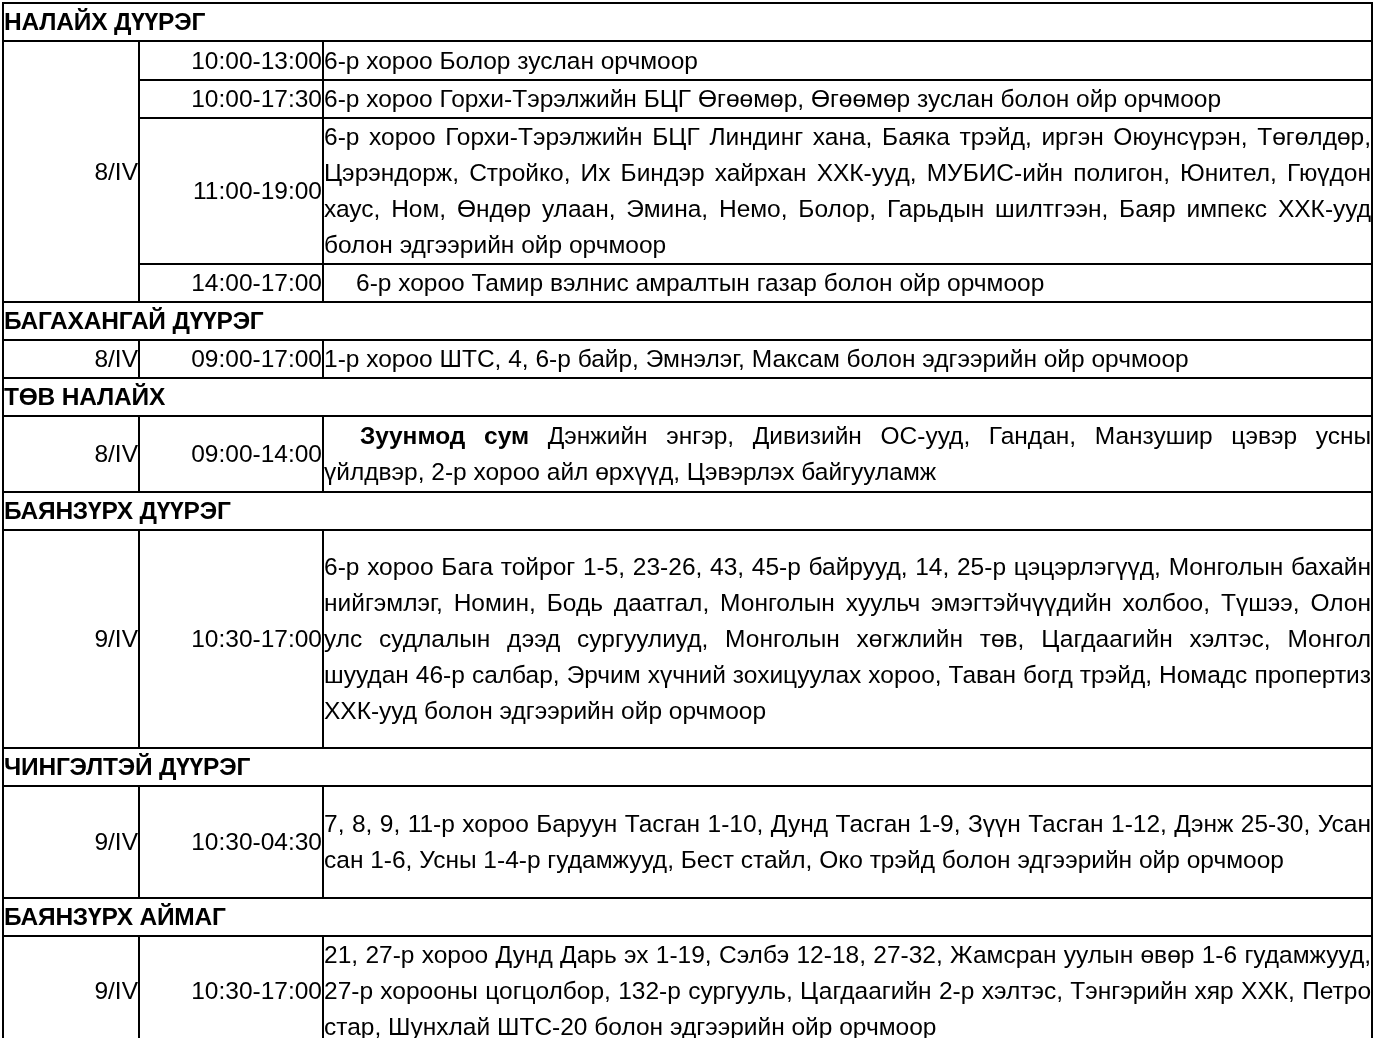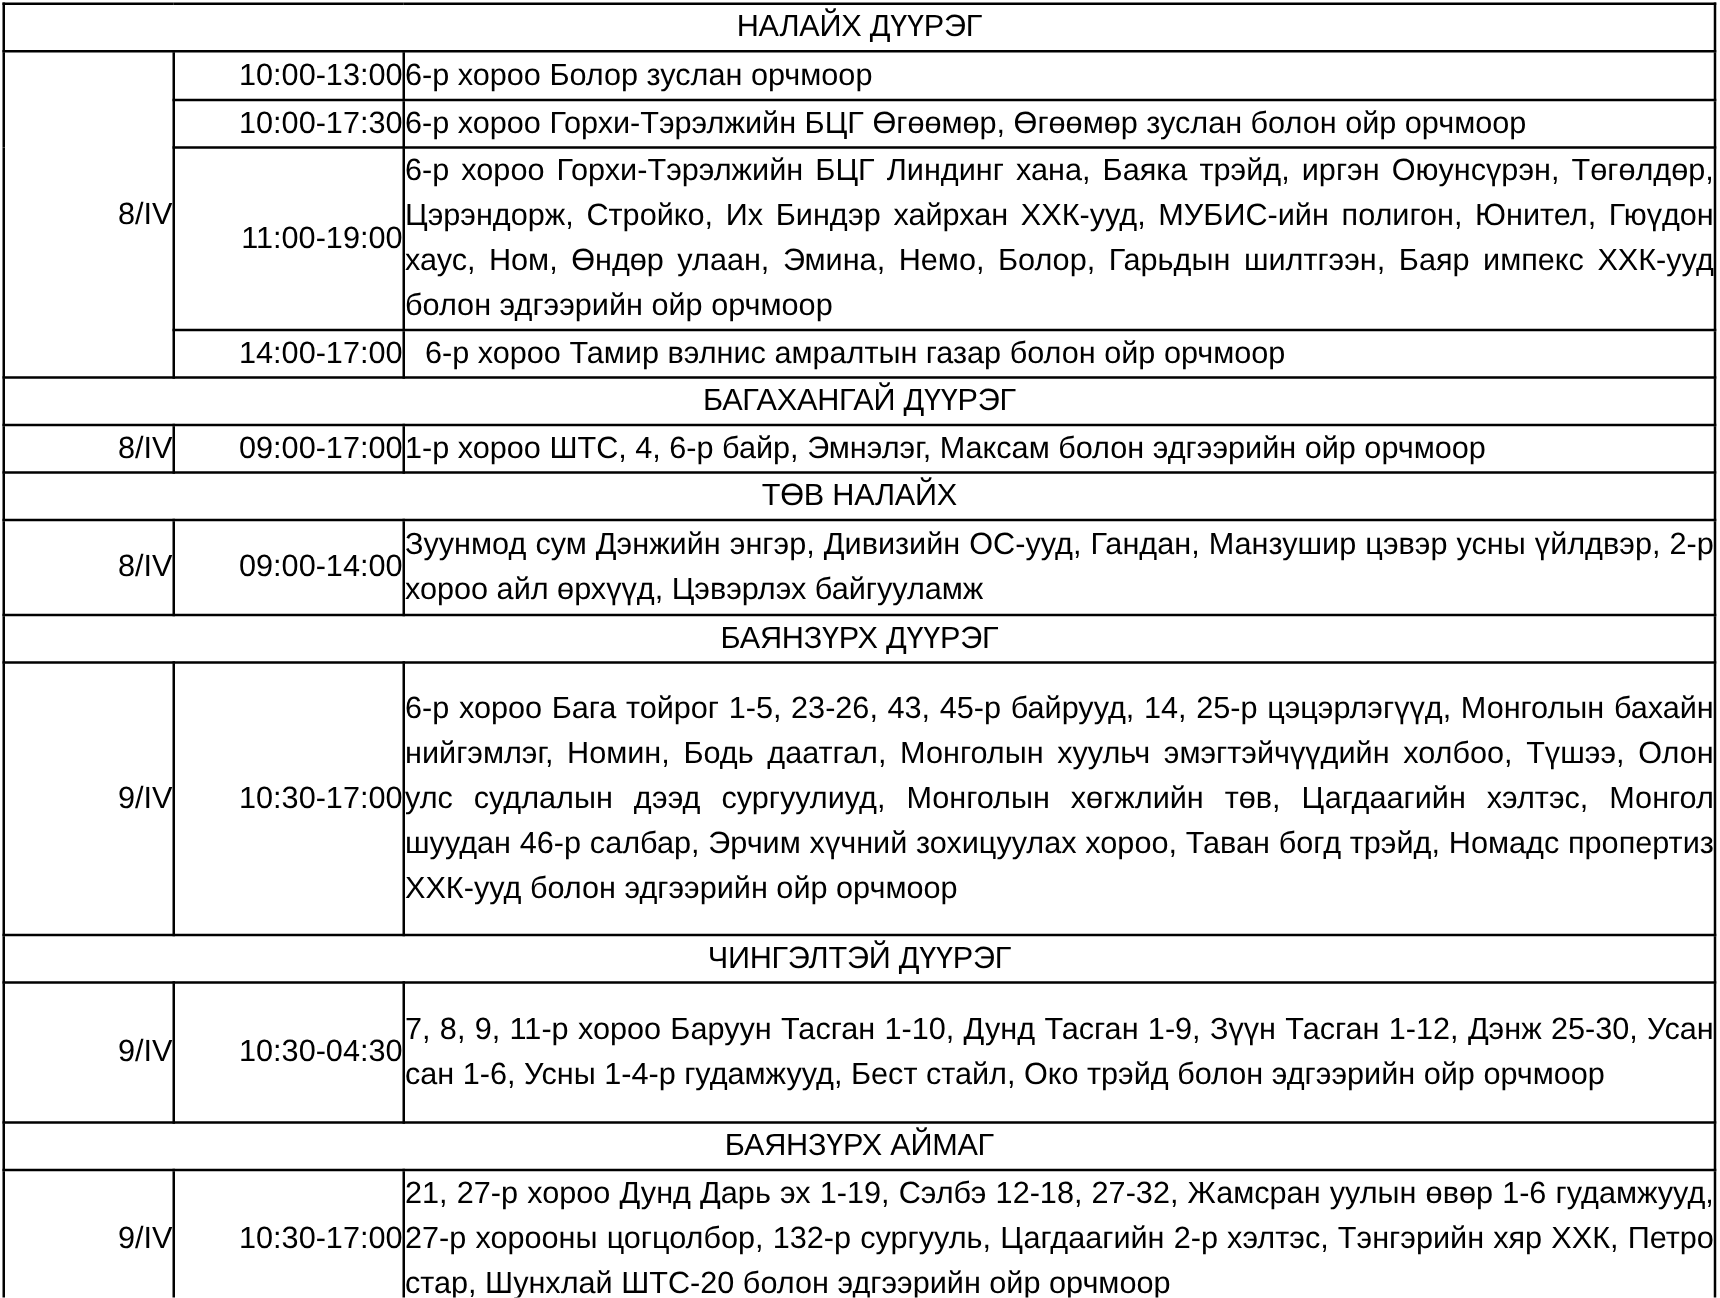--- a/index.html
+++ b/index.html
@@ -7,25 +7,25 @@
          font-family:"Liberation Sans", sans-serif; color:#000; }
   table.sched {
     position:absolute; left:2px; top:2px;
     width:1369px; border-collapse:collapse; table-layout:fixed;
     font-size:24.5px; line-height:36px;
   }
   table.sched td { border:2px solid #000; padding:0; vertical-align:middle; }
   col.c-date { width:136px; }
   col.c-time { width:184px; }
   col.c-loc  { width:1049px; }
-  td.section { text-align:center; font-weight:normal; height:35px; letter-spacing:-0.2px; }
+  td.section { font-weight:bold; height:35px; letter-spacing:-0.2px; }
   td.date, td.time { text-align:right; }
   td.loc { text-align:justify; padding:0 14px 0 15px;margin-top:28px; }
   td.loc.nojust { text-align:left; }
-  .bold { font-weight:normal; }
+  .bold { font-weight:bold;padding-left:36px; }
 </style>
 </head>
 <body>
 
 <table class="sched">
   <colgroup>
     <col class="c-date">
       <col class="c-time">
       <col class="c-loc">
   </colgroup>
@@ -42,21 +42,21 @@
     <tr style="height:38px">
       <td class="time">10:00-17:30</td>
       <td class="loc nojust">6-р хороо Горхи-Тэрэлжийн БЦГ Өгөөмөр, Өгөөмөр зуслан болон ойр орчмоор</td>
     </tr>
     <tr style="height:146px">
       <td class="time">11:00-19:00</td>
       <td class="loc">6-р хороо Горхи-Тэрэлжийн БЦГ Линдинг хана, Баяка трэйд, иргэн Оюунсүрэн, Төгөлдөр, Цэрэндорж, Стройко, Их Биндэр хайрхан ХХК-ууд, МУБИС-ийн полигон, Юнител, Гюүдон хаус, Ном, Өндөр улаан, Эмина, Немо, Болор, Гарьдын шилтгээн, Баяр импекс ХХК-ууд болон эдгээрийн ойр орчмоор</td>
     </tr>
     <tr style="height:37px">
       <td class="time">14:00-17:00</td>
-      <td class="loc nojust" style="padding-left:16px"><span>6-р хороо Тамир вэлнис амралтын газар болон ойр орчмоор</span></td>
+      <td class="loc nojust" style="padding-left:32px"><span>6-р хороо Тамир вэлнис амралтын газар болон ойр орчмоор</span></td>
     </tr>
 
     <tr>
       <td colspan="3" class="section">БАГАХАНГАЙ ДҮҮРЭГ</td>
     </tr>
     <tr style="height:35px">
       <td class="date">8/IV</td>
       <td class="time">09:00-17:00</td>
       <td class="loc nojust">1-р хороо ШТС, 4, 6-р байр, Эмнэлэг, Максам болон эдгээрийн ойр орчмоор</td>
     </tr>

